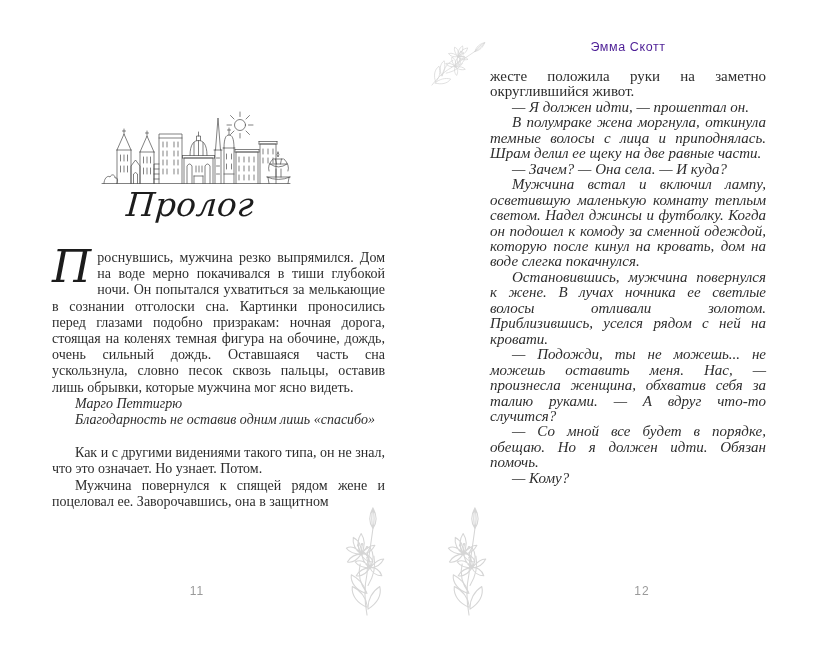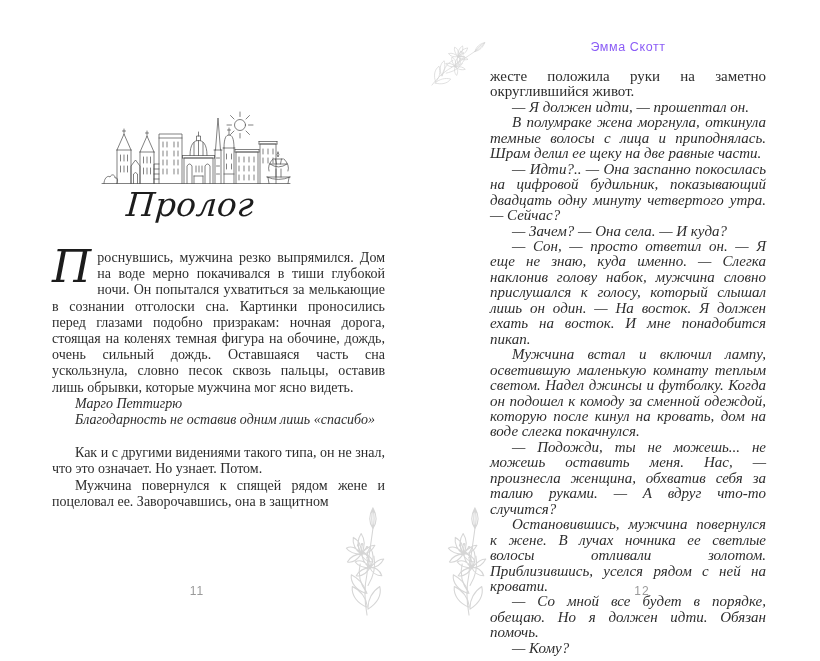--- a/index.html
+++ b/index.html
@@ -34,21 +34,21 @@
   .epigraph{font-style:italic;text-indent:23px;}
   .epi-block{margin-top:15px !important;}
   .after-epi{margin-top:17px !important;}
   .ind{text-indent:23px;}
 
   
   .running-header{
     position:absolute;left:490px;top:40px;width:276px;
     text-align:center;
     font-family:"Liberation Sans",sans-serif;
-    font-size:12.5px;letter-spacing:.6px;color:#8b5cf6;
+    font-size:12.5px;letter-spacing:.6px;color:#4c1d95;
   }
   .right-body{
     position:absolute;left:490px;top:69px;width:276px;
     font-size:15px;line-height:15.45px;text-align:justify;
   }
   .right-body p{margin:0;}
   .right-body .ind{text-indent:22px;font-style:italic;}
 
   
   .pagenum{
@@ -141,26 +141,24 @@
     <svg class="flower tr" viewBox="0 0 88 80">
       <use href="#lily-art" transform="translate(48,4) rotate(48) scale(0.62)"></use>
     </svg>
 
     <div class="running-header">Эмма Скотт</div>
 
     <div class="right-body">
       <p>жесте положила руки на заметно округлившийся живот.</p>
       <p class="ind">— Я должен идти, — прошептал он.</p>
       <p class="ind">В полумраке жена моргнула, откинула темные волосы с лица и приподнялась. Шрам делил ее щеку на две равные части.</p>
-      <p class="ind">— Идти?.. — Она заспанно покосилась на цифровой будильник, показывающий двадцать одну минуту четвертого утра. — Сейчас?</p>
       <p class="ind">— Зачем? — Она села. — И куда?</p>
-      <p class="ind">— Сон, — просто ответил он. — Я еще не знаю, куда именно. — Слегка наклонив голову набок, мужчина словно прислушался к голосу, который слышал лишь он один. — На восток. Я должен ехать на восток. И мне понадобится пикап.</p>
       <p class="ind">Мужчина встал и включил лампу, осветившую маленькую комнату теплым светом. Надел джинсы и футболку. Когда он подошел к комоду за сменной одеждой, которую после кинул на кровать, дом на воде слегка покачнулся.</p>
+      <p class="ind">Остановившись, мужчина повернулся к жене. В лучах ночника ее светлые волосы отливали золотом. Приблизившись, уселся рядом с ней на кровати.</p>
       <p class="ind">— Подожди, ты не можешь... не можешь оставить меня. Нас, — произнесла женщина, обхватив себя за талию руками. — А вдруг что-то случится?</p>
-      <p class="ind">Остановившись, мужчина повернулся к жене. В лучах ночника ее светлые волосы отливали золотом. Приблизившись, уселся рядом с ней на кровати.</p>
       <p class="ind">— Со мной все будет в порядке, обещаю. Но я должен идти. Обязан помочь.</p>
       <p class="ind">— Кому?</p>
     </div>
 
     <div class="pagenum right">12</div>
 
     <svg class="flower br" viewBox="0 0 64 116">
       <use href="#lily-art"></use>
     </svg>
   </section>

